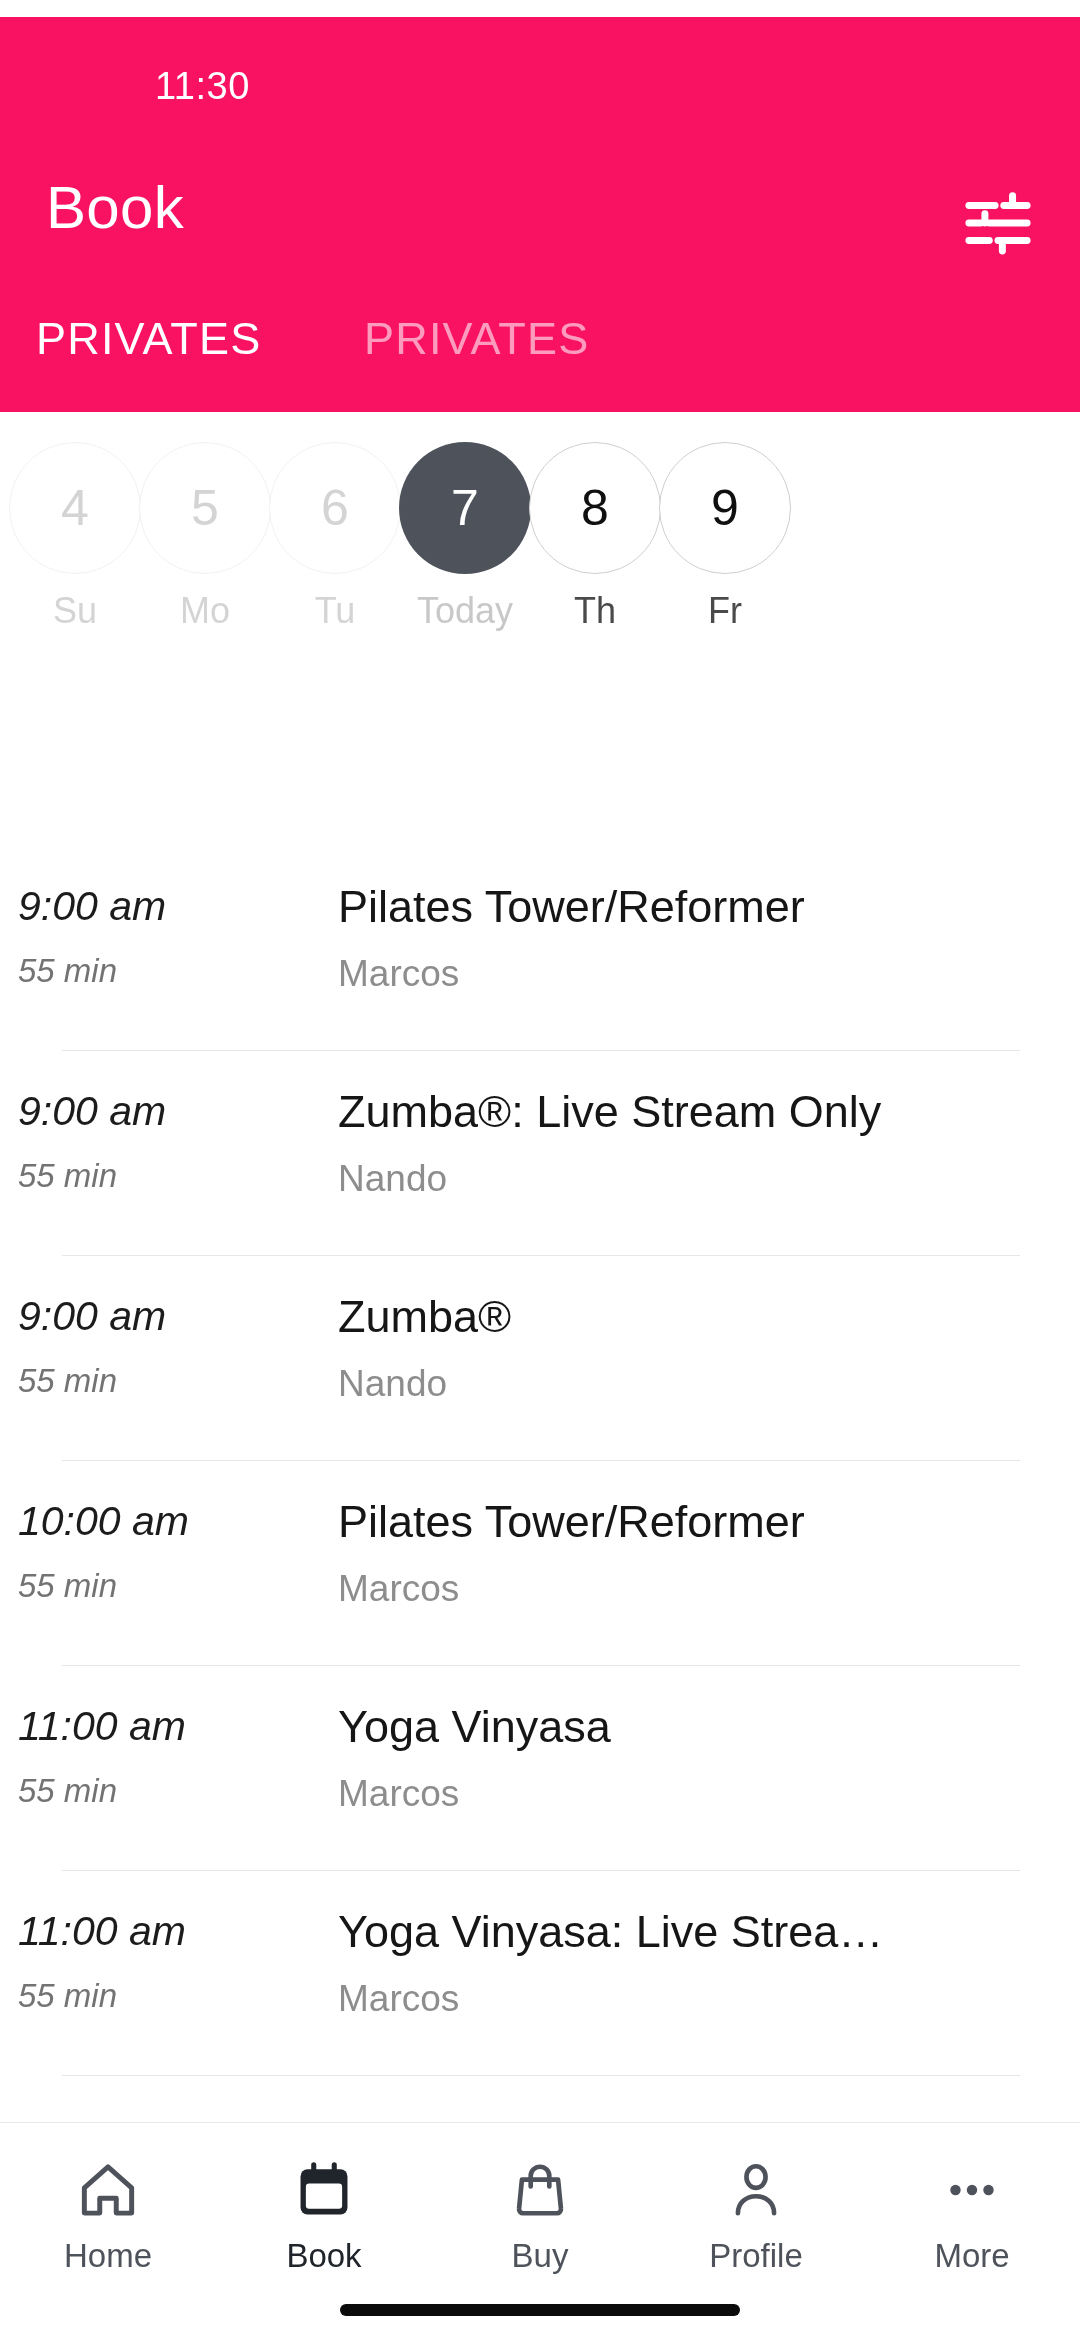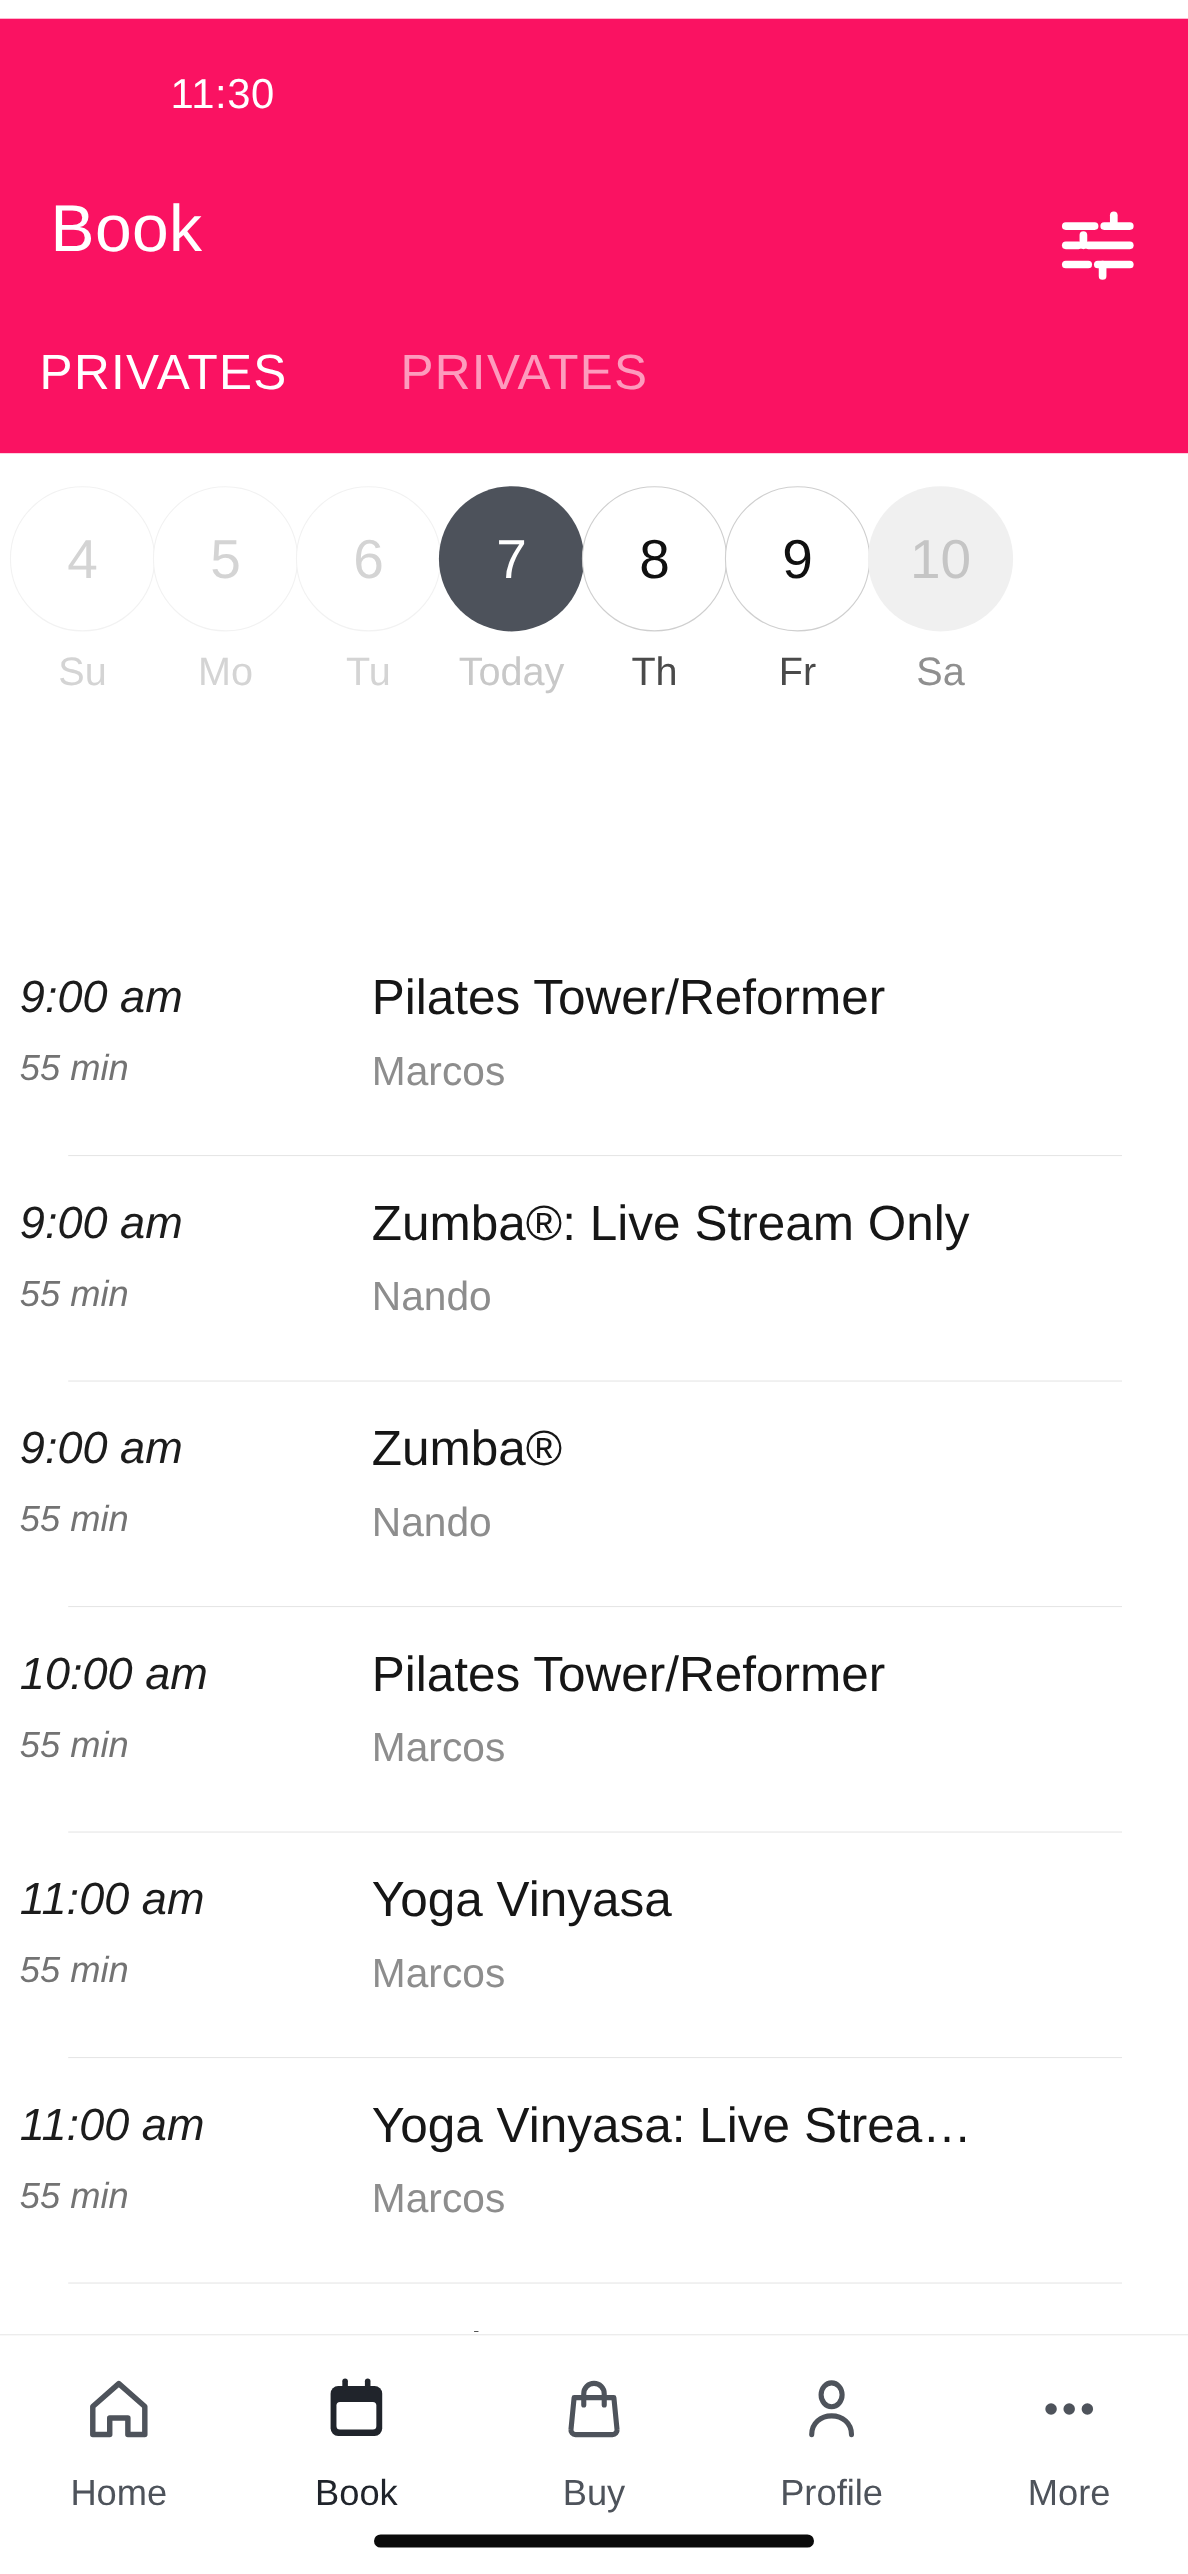--- a/index.html
+++ b/index.html
@@ -106,21 +106,21 @@
 
   
   .bottomnav {
     position:absolute; bottom:0; left:0; width:1080px; height:218px;
     background:#ffffff; border-top:1.5px solid #e8e8e8;
   }
   .navitem {
     position:absolute; top:26px; width:216px; text-align:center; cursor:pointer;
   }
   .navicon { height:82px; display:flex; align-items:center; justify-content:center; }
-  .navlabel { font-size:33px; margin-top:16px; font-weight:400; }
+  .navlabel { font-size:33px; margin-top:6px; font-weight:400; }
   .navlabel.active   { color:#20242b; }
   .navlabel.inactive { color:#4e535b; }
   .homebar {
     position:absolute; bottom:24px; left:50%; transform:translateX(-50%);
     width:400px; height:12px; border-radius:6px; background:#0b0b0b;
   }
 </style>
 </head>
 <body>
 
@@ -175,24 +175,20 @@
         <div class="daylabel today">Today</div>
       </div>
       <div class="daycell" style="left: 520px;">
         <div class="daycircle future">8</div>
         <div class="daylabel future">Th</div>
       </div>
       <div class="daycell" style="left: 650px;">
         <div class="daycircle future">9</div>
         <div class="daylabel future">Fr</div>
       </div>
-      <div class="daycell" style="left: 780px;">
-        <div class="daycircle dim">10</div>
-        <div class="daylabel dim">Sa</div>
-      </div>
     </div>
 
 
   <div class="classlist" id="classlist">
       <div class="classrow first">
         <div class="col-time">
           <div class="time-main">9:00 am</div>
           <div class="time-dur">55 min</div>
         </div>
         <div class="col-info">

